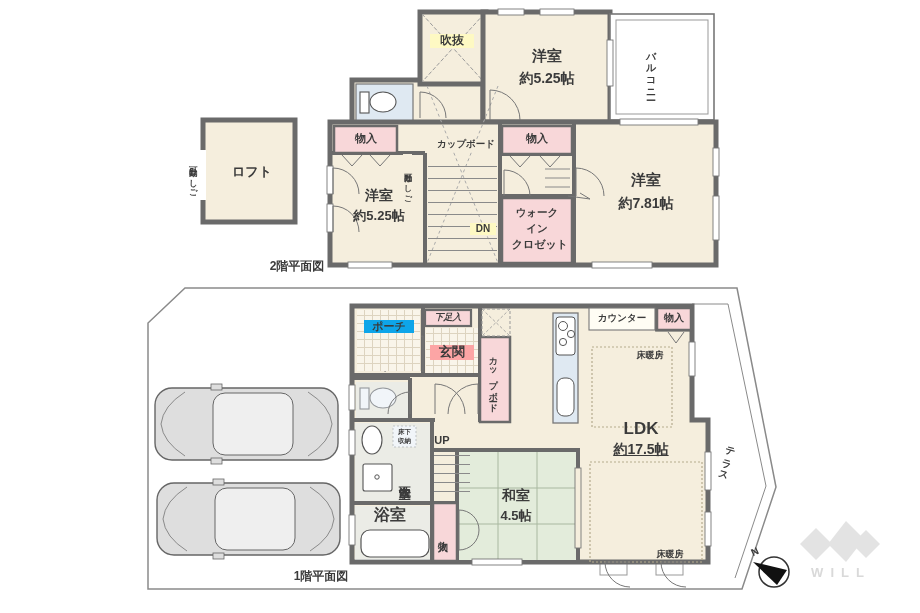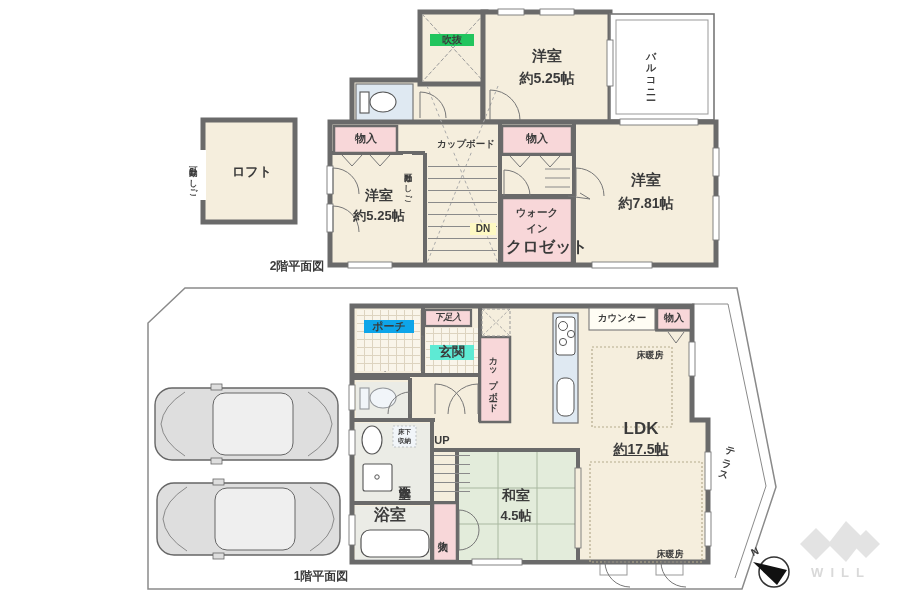--- a/index.html
+++ b/index.html
@@ -209,41 +209,41 @@
   </svg>
 
   <div class="tile" style="left:357px;top:310px;width:64px;height:61px;"></div>
   <div class="tile" style="left:426px;top:328px;width:52px;height:45px;"></div>
 
   <div class="stairs2f" style="left:428px;top:156px;width:69px;height:106px;"></div>
   <div class="stairs1f" style="left:434px;top:453px;width:36px;height:47px;"></div>
 
   <div class="lbl" style="left:222px;top:165px;width:60px;font-size:13px;">ロフト</div>
   <div class="lbl v" style="left:188px;top:146px;height:62px;font-size:8.5px;">可動はしご</div>
-  <div class="lbl" style="left:430px;top:34px;width:44px;font-size:10px;background:#22c55e;">吹抜</div>
+  <div class="lbl" style="left:430px;top:34px;width:44px;font-size:12px;background:#fef9c3;">吹抜</div>
   <div class="lbl" style="left:495px;top:47px;width:104px;font-size:15px;">洋室</div>
   <div class="lbl" style="left:495px;top:70px;width:104px;font-size:14px;">約5.25帖</div>
   <div class="lbl v" style="left:645px;top:28px;height:84px;font-size:10px;">バルコニー</div>
   <div class="lbl" style="left:336px;top:132px;width:60px;font-size:11px;">物入</div>
   <div class="lbl" style="left:436px;top:139px;width:60px;font-size:9.5px;background:#f5eedd;">カップボード</div>
   <div class="lbl v" style="left:403px;top:154px;height:58px;font-size:8px;background:#f5eedd;">可動はしご</div>
   <div class="lbl" style="left:506px;top:132px;width:62px;font-size:11px;">物入</div>
   <div class="lbl" style="left:470px;top:223px;width:26px;font-size:10px;background:#fef9c3;">DN</div>
   <div class="lbl" style="left:336px;top:187px;width:86px;font-size:14px;">洋室</div>
   <div class="lbl" style="left:332px;top:209px;width:94px;font-size:13px;">約5.25帖</div>
   <div class="lbl" style="left:610px;top:171px;width:72px;font-size:15px;">洋室</div>
   <div class="lbl" style="left:604px;top:195px;width:84px;font-size:14px;">約7.81帖</div>
   <div class="lbl" style="left:506px;top:206px;width:62px;font-size:10.5px;">ウォーク</div>
   <div class="lbl" style="left:506px;top:222px;width:62px;font-size:10.5px;">イン</div>
-  <div class="lbl" style="left:506px;top:238px;width:62px;font-size:16px;">クロゼット</div>
+  <div class="lbl" style="left:506px;top:238px;width:62px;font-size:11px;text-align:right;">クロゼット</div>
   <div class="lbl" style="left:264px;top:260px;width:66px;font-size:12px;">2階平面図</div>
 
   <div class="lbl" style="left:364px;top:320px;width:50px;font-size:11px;background:#0ea5e9;">ポーチ</div>
   <div class="lbl" style="left:426px;top:312px;width:44px;font-size:9px;font-style:italic;">下足入</div>
-  <div class="lbl" style="left:430px;top:345px;width:44px;font-size:13px;background:#5eead4;">玄関</div>
+  <div class="lbl" style="left:430px;top:345px;width:44px;font-size:13px;background:#fca5a5;">玄関</div>
   <div class="lbl v" style="left:488px;top:341px;height:78px;font-size:9px;">カップボード</div>
   <div class="lbl" style="left:592px;top:313px;width:60px;font-size:9.5px;">カウンター</div>
   <div class="lbl" style="left:659px;top:312px;width:30px;font-size:10px;">物入</div>
   <div class="lbl" style="left:630px;top:350px;width:40px;font-size:9px;">床暖房</div>
   <div class="lbl" style="left:610px;top:419px;width:62px;font-size:17px;">LDK</div>
   <div class="lbl" style="left:600px;top:441px;width:82px;font-size:14px;text-decoration:underline;">約17.5帖</div>
   <div class="lbl" style="left:650px;top:549px;width:40px;font-size:9px;">床暖房</div>
   <div class="lbl v" style="left:722px;top:428px;height:62px;font-size:10px;transform:rotate(16deg);">テラス</div>
   <div class="lbl" style="left:394px;top:428px;width:21px;font-size:6.5px;">床下</div>
   <div class="lbl" style="left:394px;top:437px;width:21px;font-size:6.5px;">収納</div>

